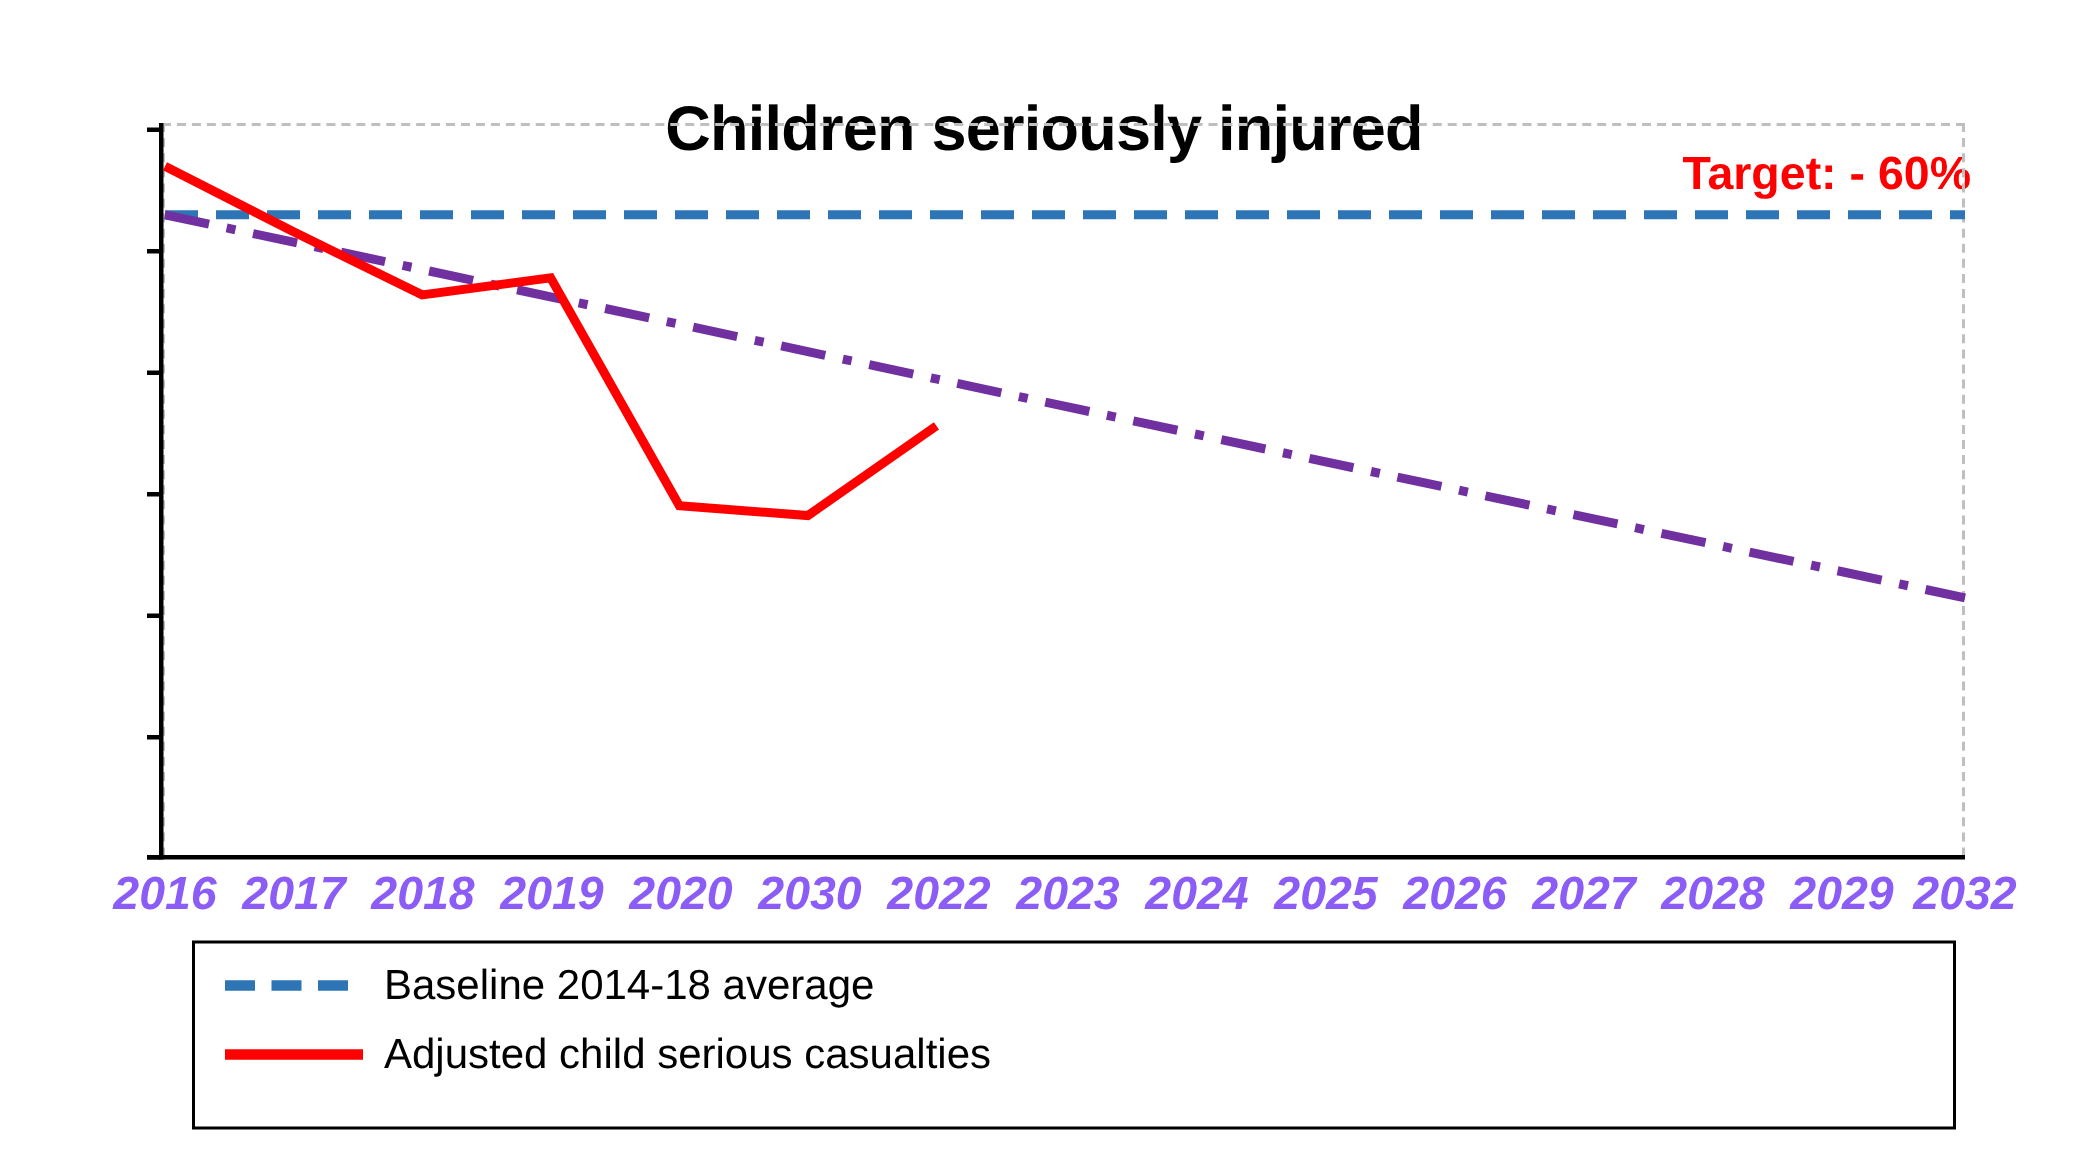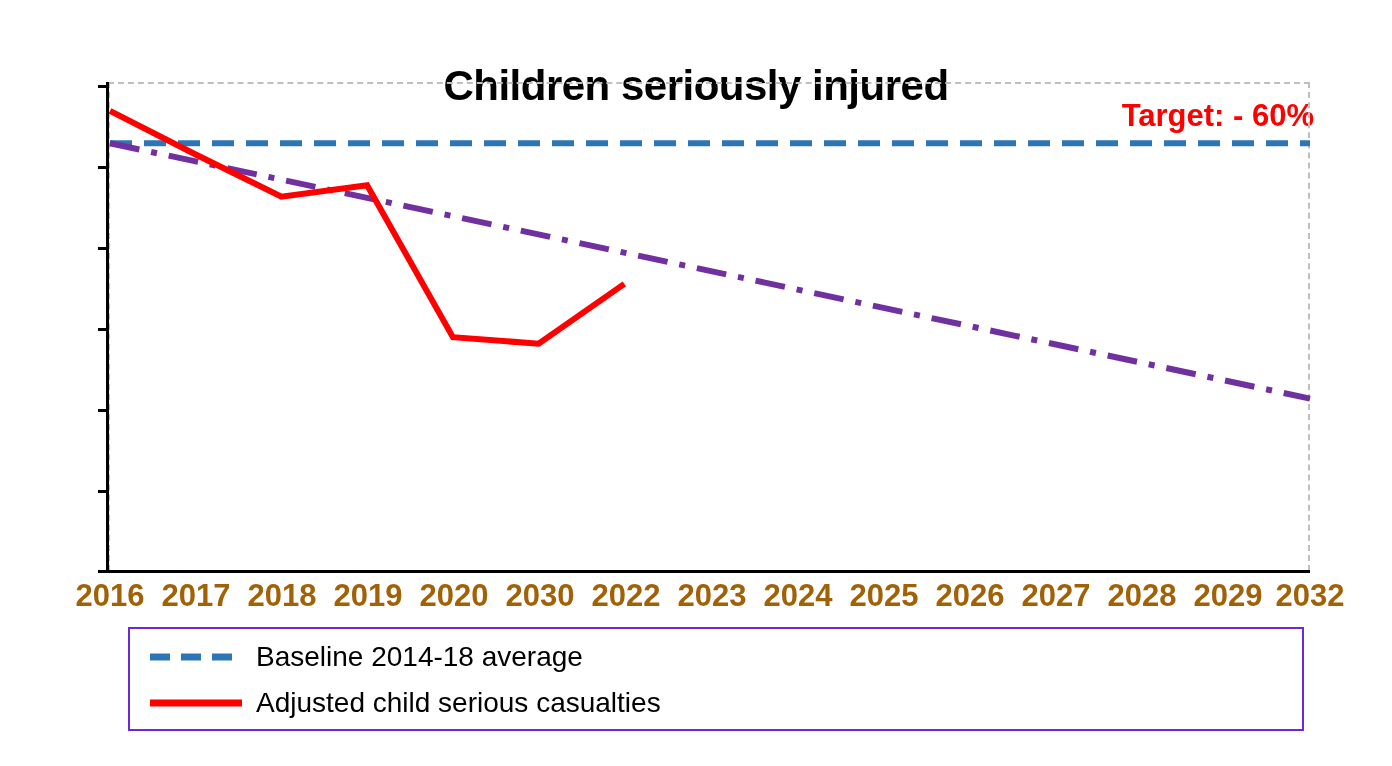--- a/index.html
+++ b/index.html
@@ -83,40 +83,41 @@
     position: absolute;
     left: 0;
     top: 578px;
     width: 1392px;
     height: 44px;
   }
   .x-tick-label {
     position: absolute;
     font-size: 31px;
     font-weight: bold;
-    color: #a16207;
+    color: #8b5cf6;
     transform: translateX(-50%);
     white-space: nowrap;
+    font-style: italic;
   }
   #target-annotation {
     position: absolute;
     right: 78px;
     top: 98px;
     font-size: 31px;
     font-weight: bold;
     color: #ff0000;
     white-space: nowrap;
   }
   #legend-box {
     position: absolute;
     left: 128px;
     top: 627px;
     width: 1176px;
-    height: 104px;
-    border: 2px solid #6d28d9;
+    height: 126px;
+    border: 2px solid #000000;
     box-sizing: border-box;
     background: #ffffff;
   }
   .legend-item {
     position: absolute;
     display: flex;
     align-items: center;
     height: 40px;
   }
   .legend-label {

